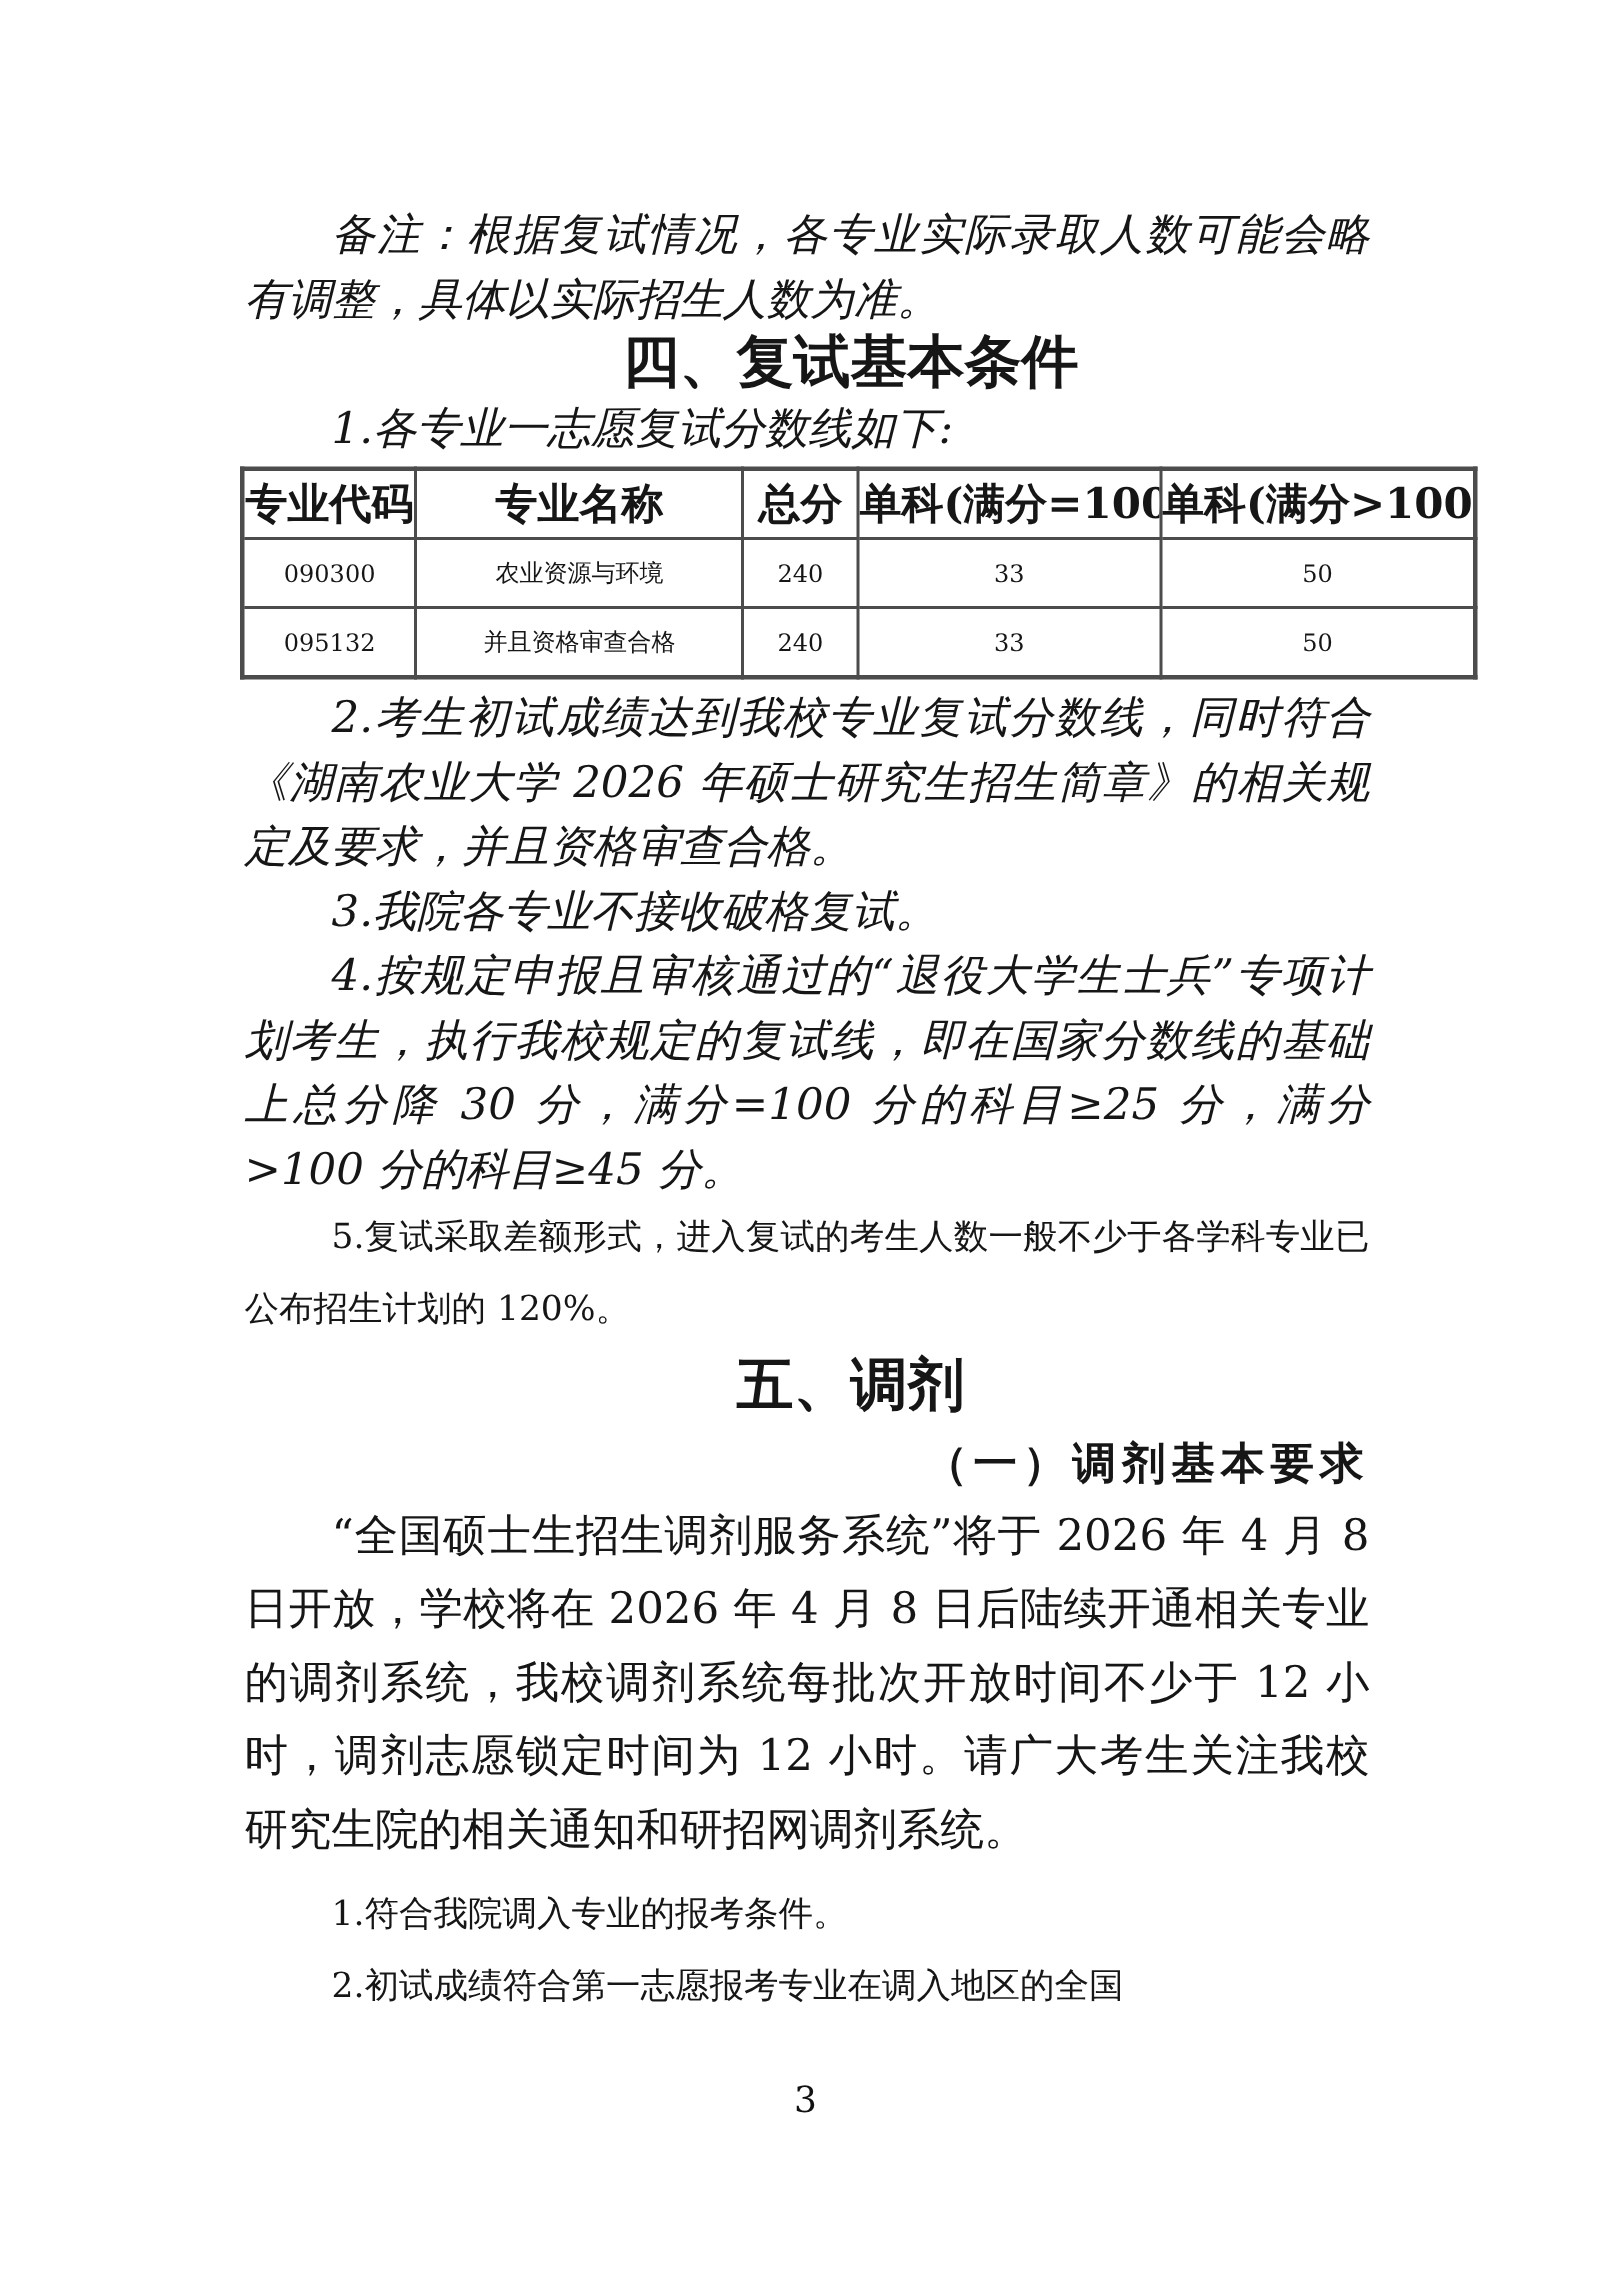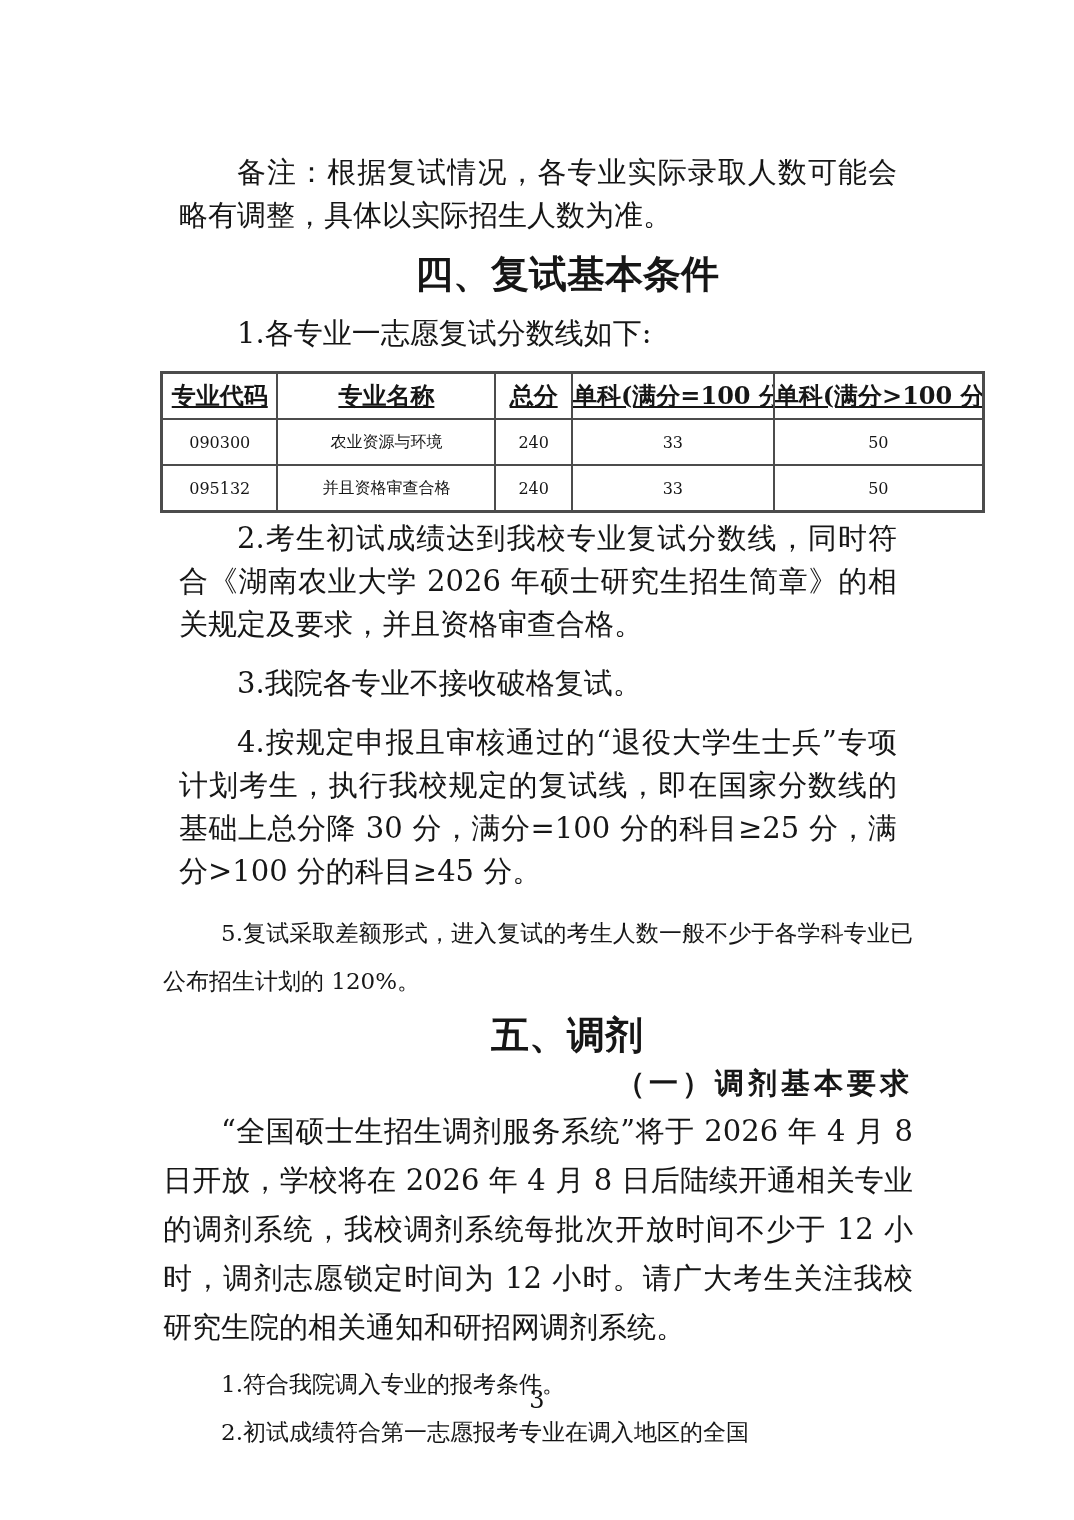--- a/index.html
+++ b/index.html
@@ -10,25 +10,26 @@
     font-family:"DejaVu Serif","Liberation Serif",serif;
     color:#161616;
     overflow:hidden;
   }
   .content {
     position:absolute;
     left:163px; top:135px;
     width:750px;
   }
   .p {
-    margin:16px;
+    margin:0;
     font-size:29px;
     line-height:43px;
     text-align:justify;
     text-indent:58px;
+    font-style:italic;
   }
   .p2 {
     margin:0;
     font-size:23px;
     line-height:48px;
     text-align:justify;
     text-indent:58px;
   }
   .p5 {
     margin:0;
@@ -39,21 +40,21 @@
   }
   .h-sans {
     margin:0;
     font-family:"Liberation Sans","DejaVu Sans",sans-serif;
     font-weight:bold;
     font-size:38px;
     line-height:43px;
     text-indent:58px;
     text-align:center;
   }
-  .h-sans.lh48 { line-height:48px; margin-top:6px; }
+  .h-sans.lh48 { line-height:48px; margin-top:6px;font-family:Liberation Mono, monospace; }
   .h-sub {
     margin:0;
     font-weight:bold;
     font-size:29px;
     line-height:48px;
     text-indent:58px;
     letter-spacing:4px;
     text-align:right;
   }
   table.score {
@@ -66,23 +67,22 @@
   table.score th, table.score td {
     border:2px solid #4c4c4c;
     text-align:center;
     vertical-align:middle;
     padding:0;
     overflow:hidden;
     white-space:nowrap;
   }
   table.score th {
     height:44px;
-    font-size:24px;
+    font-size:28px;
     font-weight:bold;
-    text-decoration:underline;
   }
   table.score td {
     height:44px;
     font-size:16px;
     font-weight:normal;
     margin-top:12px;
   }
   .col-code  { width:115px; }
   .col-name  { width:216px; }
   .col-total { width:76px; }

